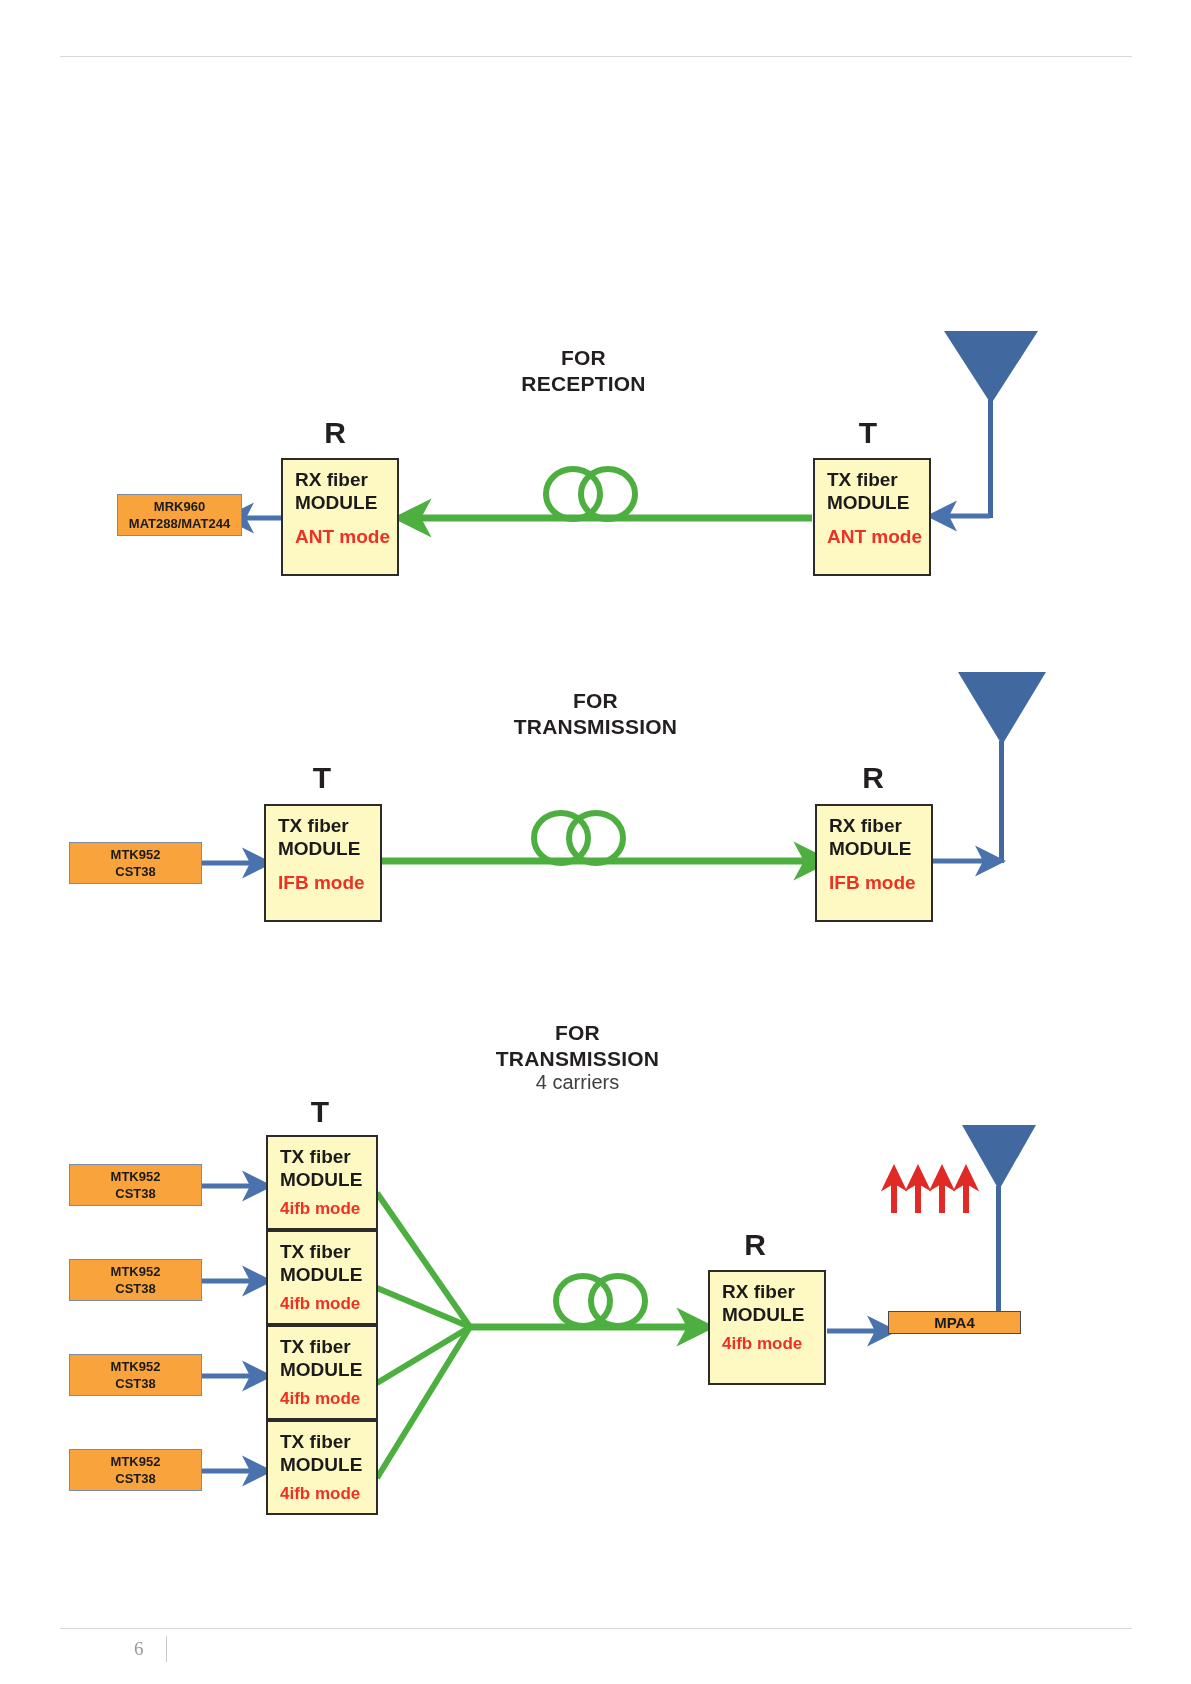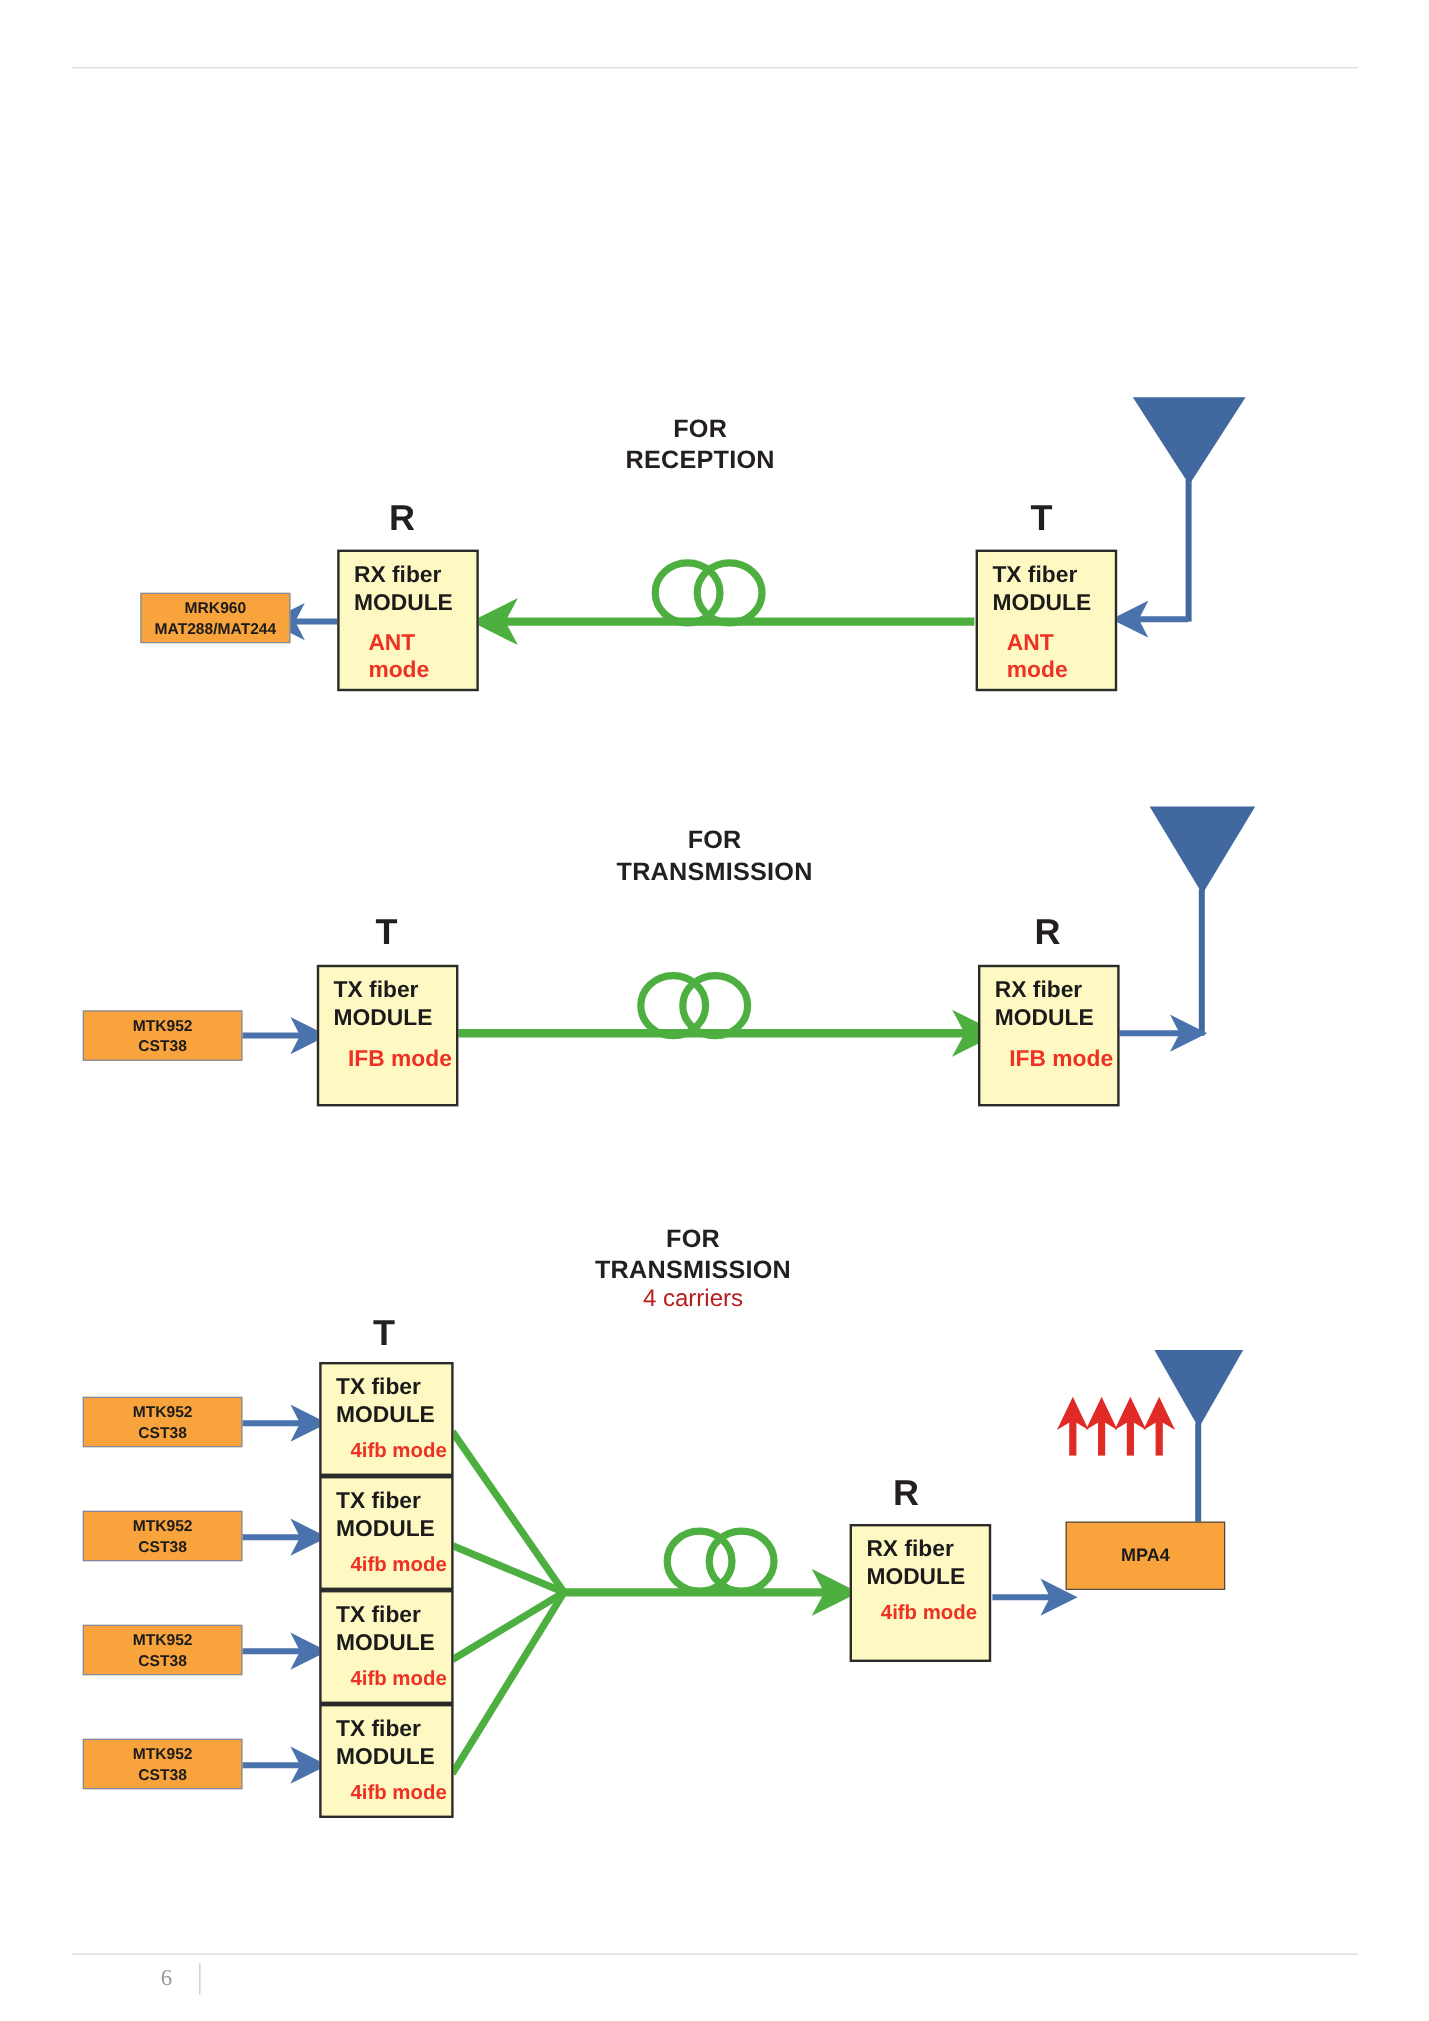--- a/index.html
+++ b/index.html
@@ -63,21 +63,21 @@
     line-height: 26px;
     letter-spacing: .2px;
     color: #231f20;
     white-space: pre-line;
   }
   .section-sub {
     position: absolute;
     text-align: center;
     font-size: 20px;
     line-height: 24px;
-    color: #b91c1c;
+    color: #404040;
   }
 
   
   .endpoint-letter {
     position: absolute;
     font-weight: bold;
     font-size: 30px;
     line-height: 30px;
     color: #231f20;
     text-align: center;
@@ -93,21 +93,21 @@
   }
   .module-title {
     font-size: 19px;
     font-weight: bold;
     line-height: 23px;
     color: #1b1b1b;
     white-space: pre-line;
   }
   .module-mode {
     position: absolute;
-    left: 24px;
+    left: 12px;
     font-size: 19px;
     font-weight: bold;
     color: #ee3124;
   }
   .equip-box {
     position: absolute;
     background: #f8a33c;
     border: 1px solid #7b8aa6;
     box-sizing: border-box;
     display: flex;
@@ -292,19 +292,19 @@
 CST38</div>
   <div class="equip-box" style="left:69px; top:1449px; width:133px; height:42px; font-size:13px;">MTK952
 CST38</div>
 
   <div class="module" style="left:708px; top:1270px; width:118px; height:115px;">
     <div class="module-title">RX fiber
 MODULE</div>
     <div class="module-mode" style="top:62px; font-size:17px;">4ifb mode</div>
   </div>
 
-  <div class="equip-box dark-border" style="left:888px; top:1268px; width:133px; height:57px; font-size:15px;">MPA4</div>
+  <div class="equip-box dark-border" style="left:888px; top:1311px; width:133px; height:23px; font-size:15px;">MPA4</div>
 
   <div class="footer-rule"></div>
   <div class="page-number">6</div>
   <div class="page-number-divider"></div>
 
 </div>
 
 </body></html>

